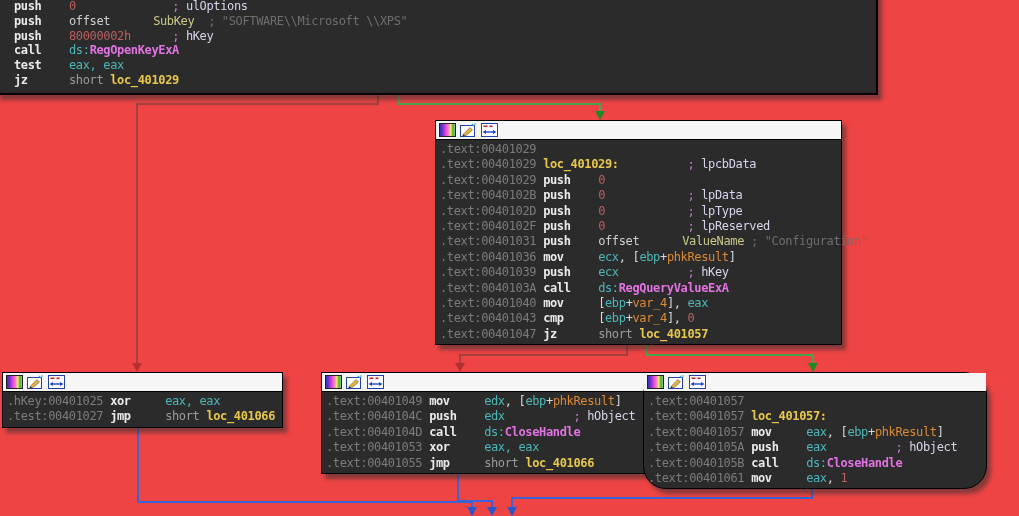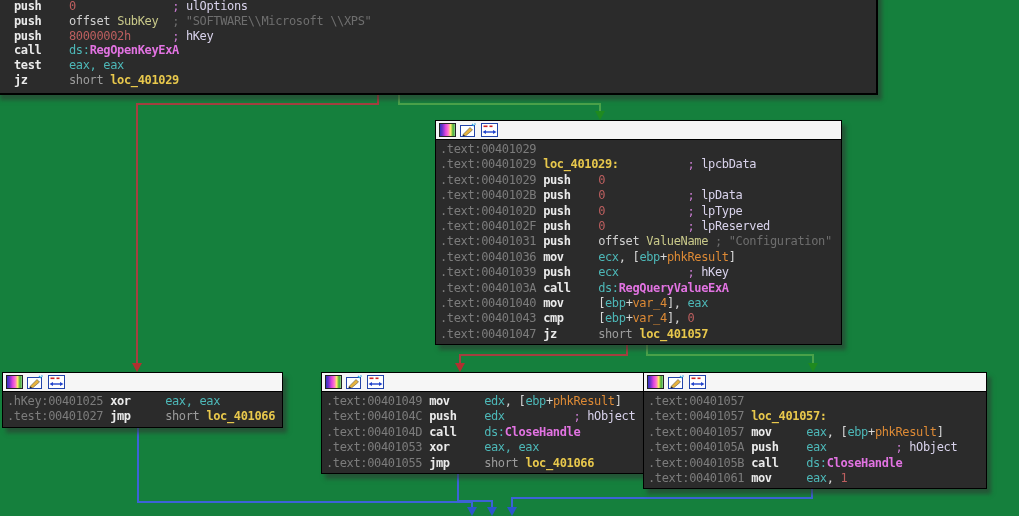--- a/index.html
+++ b/index.html
@@ -1,48 +1,48 @@
 <!DOCTYPE html>
 <html><head>
 <meta charset="utf-8">
 <style>
   html,body{margin:0;padding:0;background:#b2b2b2;}
-  #canvas{position:relative;width:1019px;height:516px;overflow:hidden;background:#15803d;
+  #canvas{position:relative;width:1019px;height:516px;overflow:hidden;background:#ef4444;
           font-family:"DejaVu Sans Mono", monospace;}
   #edges{position:absolute;left:0;top:0;width:1019px;height:516px;z-index:1;}
   .node{position:absolute;z-index:2;background:#2b2b2b;border:1px solid #000;
         box-shadow:4px 5px 4px rgba(50,50,50,0.55);}
   .titlebar{height:18px;background:#f6f6f6;border-bottom:1px solid #000;
             display:flex;align-items:center;padding-left:3px;gap:4px;}
   .tb-icon{width:17px;height:14px;display:inline-block;line-height:0;}
   .code{padding:2px 12px 2px 4px;white-space:pre;font-size:12px;letter-spacing:-0.35px;}
   .line{height:15.4px;line-height:15.4px;}
   #node-top{left:-4px;top:-10px;width:878px;height:101px;border-width:2px;}
   #node-top .code{padding:7px 0 0 16px;}
   #node-top .line{height:14.8px;line-height:14.8px;}
   #node-loc-401029{left:435px;top:120px;width:405px;height:223px;}
   #node-401025{left:2px;top:372px;width:279px;height:54px;}
   #node-401049{left:288px;top:372px;width:345px;height:100px;margin-left:33px;}
-  #node-loc-401057{left:643px;top:372px;width:342px;height:115px;}
+  #node-loc-401057{left:643px;top:372px;width:342px;height:115px;border-radius:23px;}
   
   .addr{color:#7c7c7c;}
   .mn{color:#eaeaea;font-weight:bold;}
   .pln{color:#d8d8d8;}
   .num{color:#bd5f5f;}
   .kw{color:#cfcfcf;}
   .sh{color:#9c9c9c;}
   .reg{color:#4db8b8;}
   .loc{color:#e8c84c;font-weight:bold;}
   .seg{color:#4db8b8;}
   .api{color:#e273e2;font-weight:bold;}
   .var{color:#dd8a35;}
   .cmt{color:#d9d3ec;}
   .cmtp{color:#c87bd0;}
   .str{color:#6e6e6e;}
-  .dname{color:#c9c98a;}
+  .dname{color:#c9c98a;margin-left:36px;}
 </style>
 </head>
 <body>
 
 <div id="canvas">
   <svg id="edges">
       <polyline points="378,90 378,104 137,104 137,364" fill="none" stroke="#a54040" stroke-width="2"></polyline>
       <polygon points="132,363 142,363 137,372" fill="#b23030"></polygon>
       <polyline points="399,90 399,104 600,104 600,112" fill="none" stroke="#4aa34a" stroke-width="2"></polyline>
       <polygon points="595,111 605,111 600,120" fill="#1f8a1f"></polygon>

